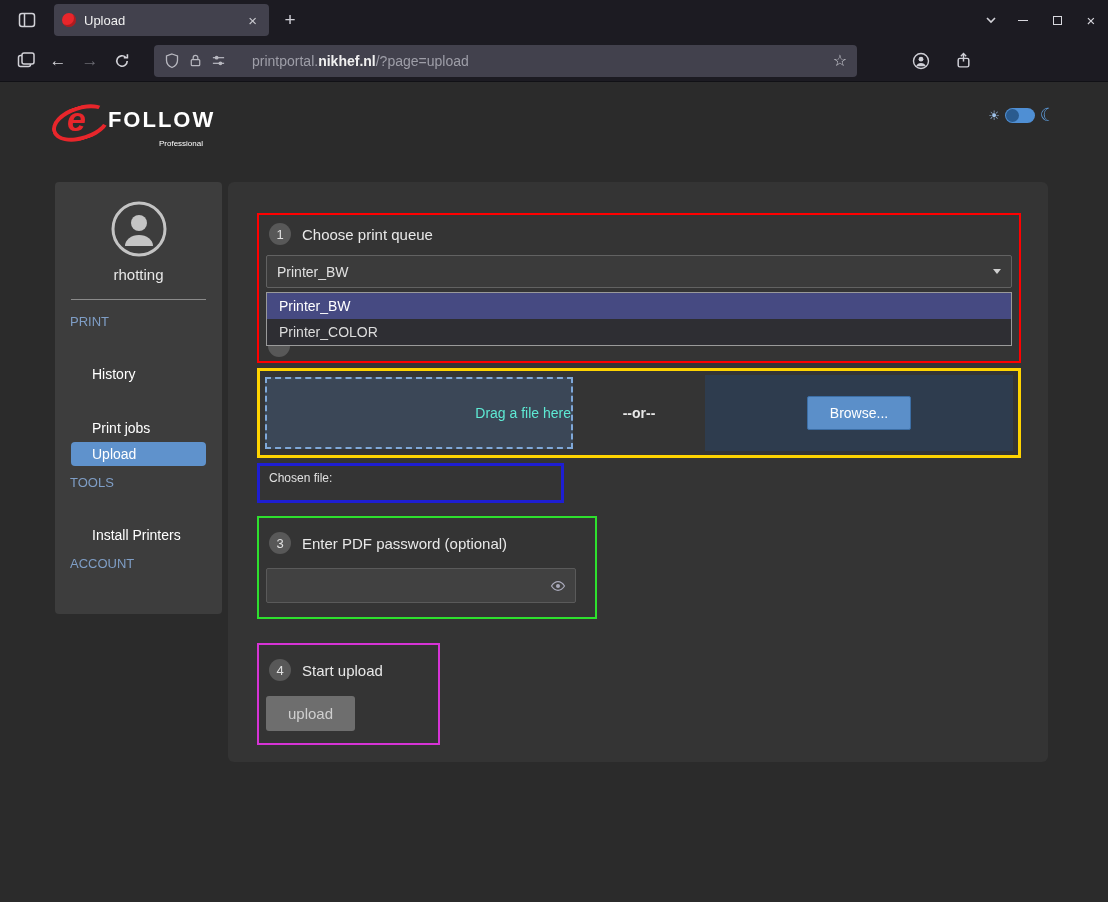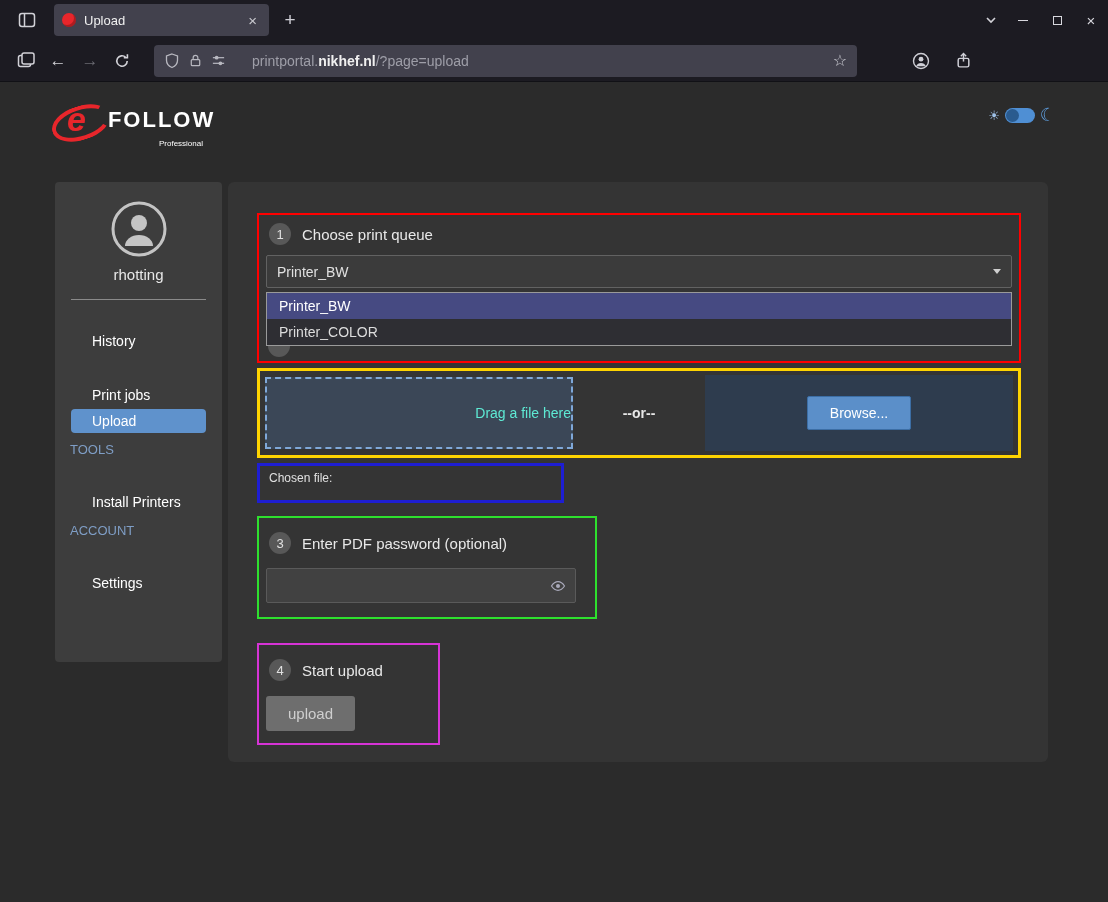--- a/index.html
+++ b/index.html
@@ -76,21 +76,21 @@
   .logo-sub { color: #ffffff; font-size: 8px; text-align: right; margin-top: -2px; padding-right: 4px; }
 
   .theme-toggle { position: absolute; right: 52px; top: 22px; display: flex; align-items: center; gap: 5px; }
   .sun { color: #9fc1e8; font-size: 13px; }
   .toggle-pill { width: 30px; height: 15px; background: #4f8fd4; border-radius: 8px; position: relative; }
   .toggle-pill::before { content:""; position:absolute; left:1px; top:1px; width:13px; height:13px; border-radius:50%; background:#2a5b8f; }
   .moon { color: #5f9fe0; font-size: 18px; }
 
   
   .sidebar {
-    position: absolute; left: 55px; top: 100px; width: 167px; height: 480px;
+    position: absolute; left: 55px; top: 100px; width: 167px; height: 432px;
     background: #3d3d3d; border-radius: 4px; padding-top: 18px;
   }
   .avatar-wrap { display: flex; justify-content: center; }
   .username { text-align: center; color: #e8e8e8; font-size: 15px; margin-top: 8px; }
   .side-hr { border: none; border-top: 1px solid #8a8a8a; margin: 16px 16px 6px; }
   .sec-label { color: #7f9ec6; font-size: 13px; padding: 8px 0 4px 15px; }
   .side-item { color: #ffffff; font-size: 14px; padding: 5px 0 5px 37px; margin-top: 28px; }
   .side-item.active {
     background: #5f92cc; color: #ffffff; border-radius: 4px;
     margin: 1px 16px; padding: 4px 0 4px 21px;
@@ -275,29 +275,29 @@
     <div class="avatar-wrap">
       <svg width="58" height="58" viewBox="0 0 58 58">
         <circle cx="29" cy="29" r="26" fill="none" stroke="#c4c4c4" stroke-width="3"></circle>
         <circle cx="29" cy="23" r="8" fill="#c4c4c4"></circle>
         <path d="M15 46a14 11 0 0 1 28 0z" fill="#c4c4c4"></path>
       </svg>
     </div>
     <div class="username">rhotting</div>
     <hr class="side-hr">
 
+    <div class="sec-label">PRINT</div>
     <div class="side-item">History</div>
     <div class="side-item">Print jobs</div>
     <div class="side-item active">Upload</div>
 
     <div class="sec-label">TOOLS</div>
     <div class="side-item">Install Printers</div>
 
     <div class="sec-label">ACCOUNT</div>
-    <div class="side-item">Settings</div>
   </aside>
 
   <main class="panel">
 
     <section class="box-red">
       <div class="step-head">
         <span class="step-circle">1</span>
         <span>Choose print queue</span>
       </div>
       <div class="select">

